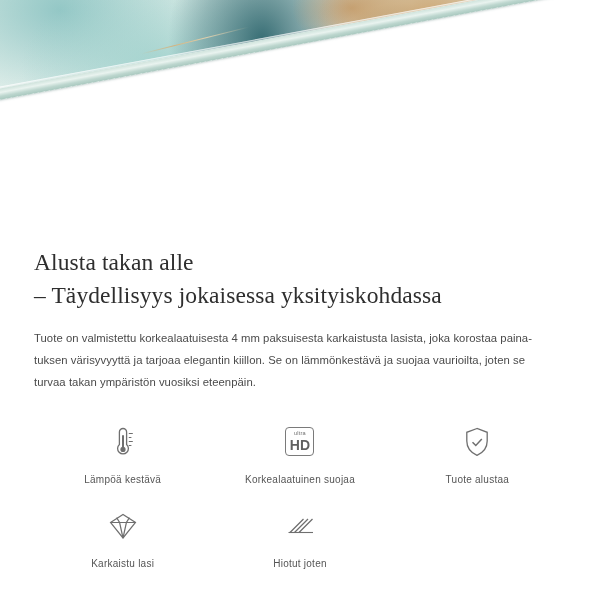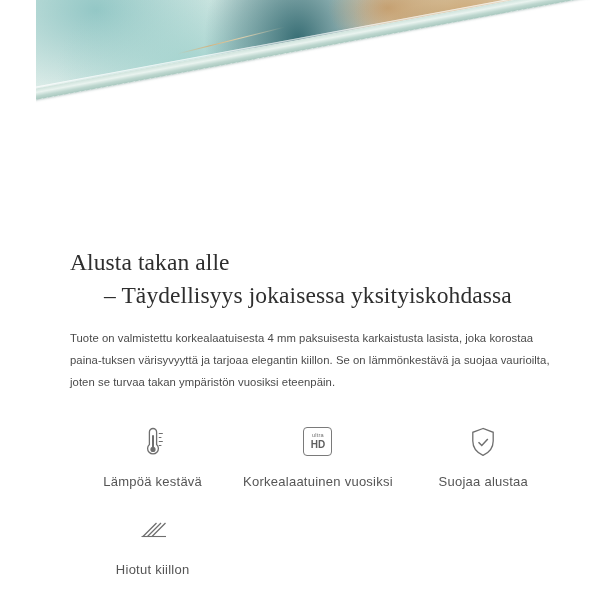--- a/index.html
+++ b/index.html
@@ -12,21 +12,20 @@
     overflow: hidden;
     background: #ffffff;
     font-family: "Liberation Sans", sans-serif;
     color: #3a3a3a;
   }
   .page {
     position: relative;
     width: 600px;
     height: 432px;
     box-sizing: border-box;
-    padding-left: 36px;
   }
 
   
   .hero {
     position: relative;
     width: 600px;
     height: 228px;
     overflow: hidden;
     background: #ffffff;
   }
@@ -117,21 +116,21 @@
   }
   .headline {
     font-family: "Liberation Serif", serif;
     font-size: 23.5px;
     line-height: 1.42;
     color: #2e2e2e;
     font-weight: 400;
     margin: 18px 0 0 0;
     letter-spacing: 0.1px;
   }
-  .headline .line2 { display: block; margin-left: 34px; }
+  .headline .line2 { display: block; }
   .body-copy {
     font-size: 11.3px;
     line-height: 1.95;
     color: #4a4a4a;
     margin: 14px 8px 0 0;
     max-width: 534px;
     letter-spacing: 0.05px;
   }
 
   
@@ -149,21 +148,21 @@
   }
   .feature .glyph {
     height: 46px;
     display: flex;
     align-items: center;
     justify-content: center;
     color: #6f6f6f;
   }
   .feature .caption {
     margin-top: 9px;
-    font-size: 13px;
+    font-size: 10px;
     color: #555555;
     letter-spacing: 0.25px;
     text-align: right;
   }
   .ultrahd-box {
     width: 27px;
     height: 27px;
     border: 1.3px solid #7a7a7a;
     border-radius: 4px;
     display: flex;
@@ -172,21 +171,21 @@
     justify-content: center;
     line-height: 1;
   }
   .ultrahd-box .u-top {
     font-size: 5.6px;
     letter-spacing: 0.2px;
     color: #6f6f6f;
     margin-bottom: 1px;
   }
   .ultrahd-box .u-bot {
-    font-size: 10px;
+    font-size: 14px;
     font-weight: bold;
     color: #5f5f5f;
   }
   svg { display: block; }
 </style>
 </head>
 <body>
 
 <div class="page">
 
@@ -229,40 +228,49 @@
         <div class="caption">Lämpöä kestävä</div>
       </div>
 
       <div class="feature">
         <div class="glyph">
           <div class="ultrahd-box">
             <span class="u-top">ultra</span>
             <span class="u-bot">HD</span>
           </div>
         </div>
-        <div class="caption">Korkealaatuinen vuosiksi</div>
+        <div class="caption">Korkealaatuinen suojaa</div>
       </div>
 
       <div class="feature">
         <div class="glyph">
           <svg width="34" height="40" viewBox="0 0 34 40" fill="none" stroke="#6f6f6f" stroke-width="1.3">
             <path d="M17 6.5 6.8 10.3v8.6c0 6.6 4.3 11.7 10.2 14.4 5.9-2.7 10.2-7.8 10.2-14.4v-8.6L17 6.5z"></path>
             <path d="m12.5 20.2 3.3 3.3 6-6.4" stroke-width="1.5"></path>
           </svg>
         </div>
-        <div class="caption">Suojaa alustaa</div>
-      </div>
-
+        <div class="caption">Tuote alustaa</div>
+      </div>
+
+      <div class="feature">
+        <div class="glyph">
+          <svg width="40" height="40" viewBox="0 0 40 40" fill="none" stroke="#6f6f6f" stroke-width="1.2">
+            <path d="M7.5 16.5 20 8.5l12.5 8L20 32 7.5 16.5z"></path>
+            <path d="M7.5 16.5h25M13.6 11.6 16.6 16.5 20 32M26.4 11.6 23.4 16.5 20 32M16.6 16.5h6.8"></path>
+          </svg>
+        </div>
+        <div class="caption">Karkaistu lasi</div>
+      </div>
 
       <div class="feature">
         <div class="glyph">
           <svg width="40" height="40" viewBox="0 0 40 40" fill="none" stroke="#6f6f6f" stroke-width="1.3">
             <path d="M10 26.5 23.5 13M14.5 26.5 28 13M19 26.5 32.5 13"></path>
             <path d="M8.5 26.5h24.5" stroke-width="1.1"></path>
           </svg>
         </div>
-        <div class="caption">Hiotut kiillon</div>
+        <div class="caption">Hiotut joten</div>
       </div>
 
 
     </div>
   </div>
 </div>
 
 </body></html>

